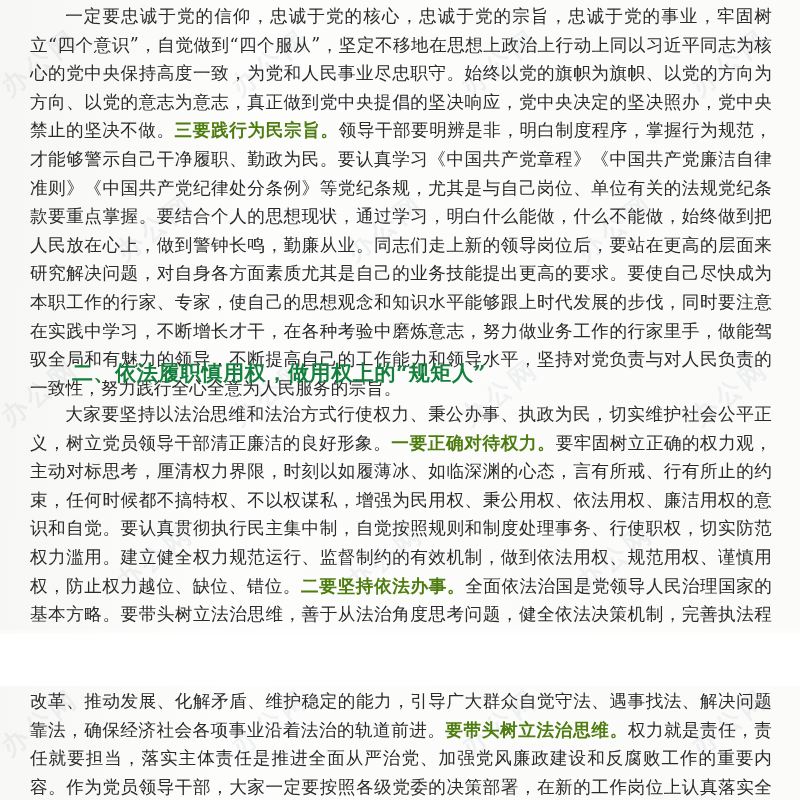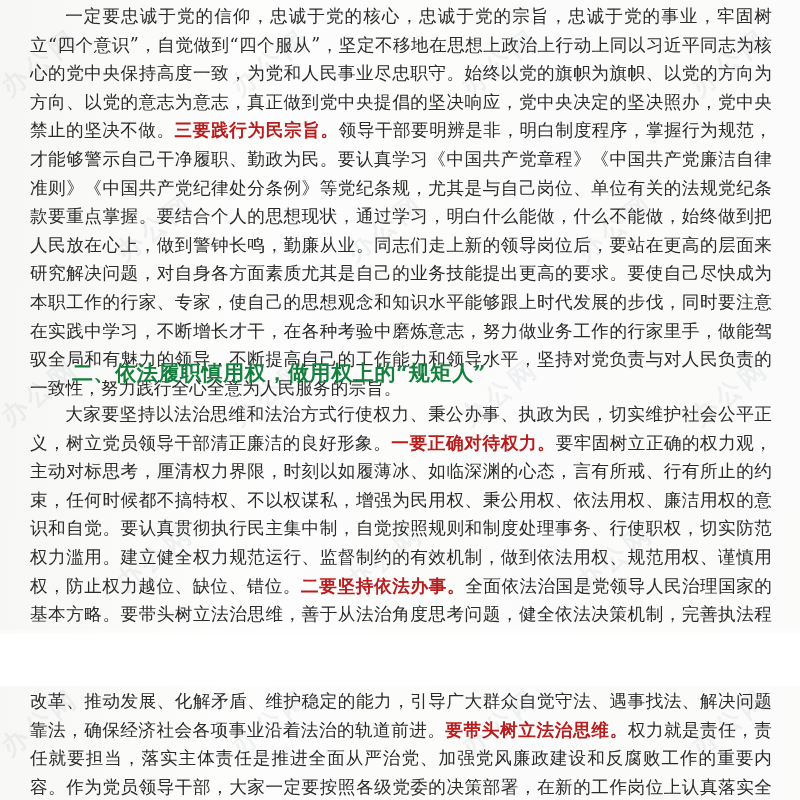--- a/index.html
+++ b/index.html
@@ -81,21 +81,21 @@
     font-size: 21px;
     line-height: 28.6px;
     font-weight: 700;
     color: #15803d;
     text-indent: 2em;
     letter-spacing: 0.6px;
   }
 
   b, .b {
     font-weight: 700;
-    color: #b91c1c;
+    color: #4d7c0f;
     letter-spacing: 0.3px;
   }
 
   
   #para-1   { top: 2px; }
   #heading-2 { top: 359px; }
   #para-2   { top: 400px; }
   #para-3   { top: 687px; }
 
   

